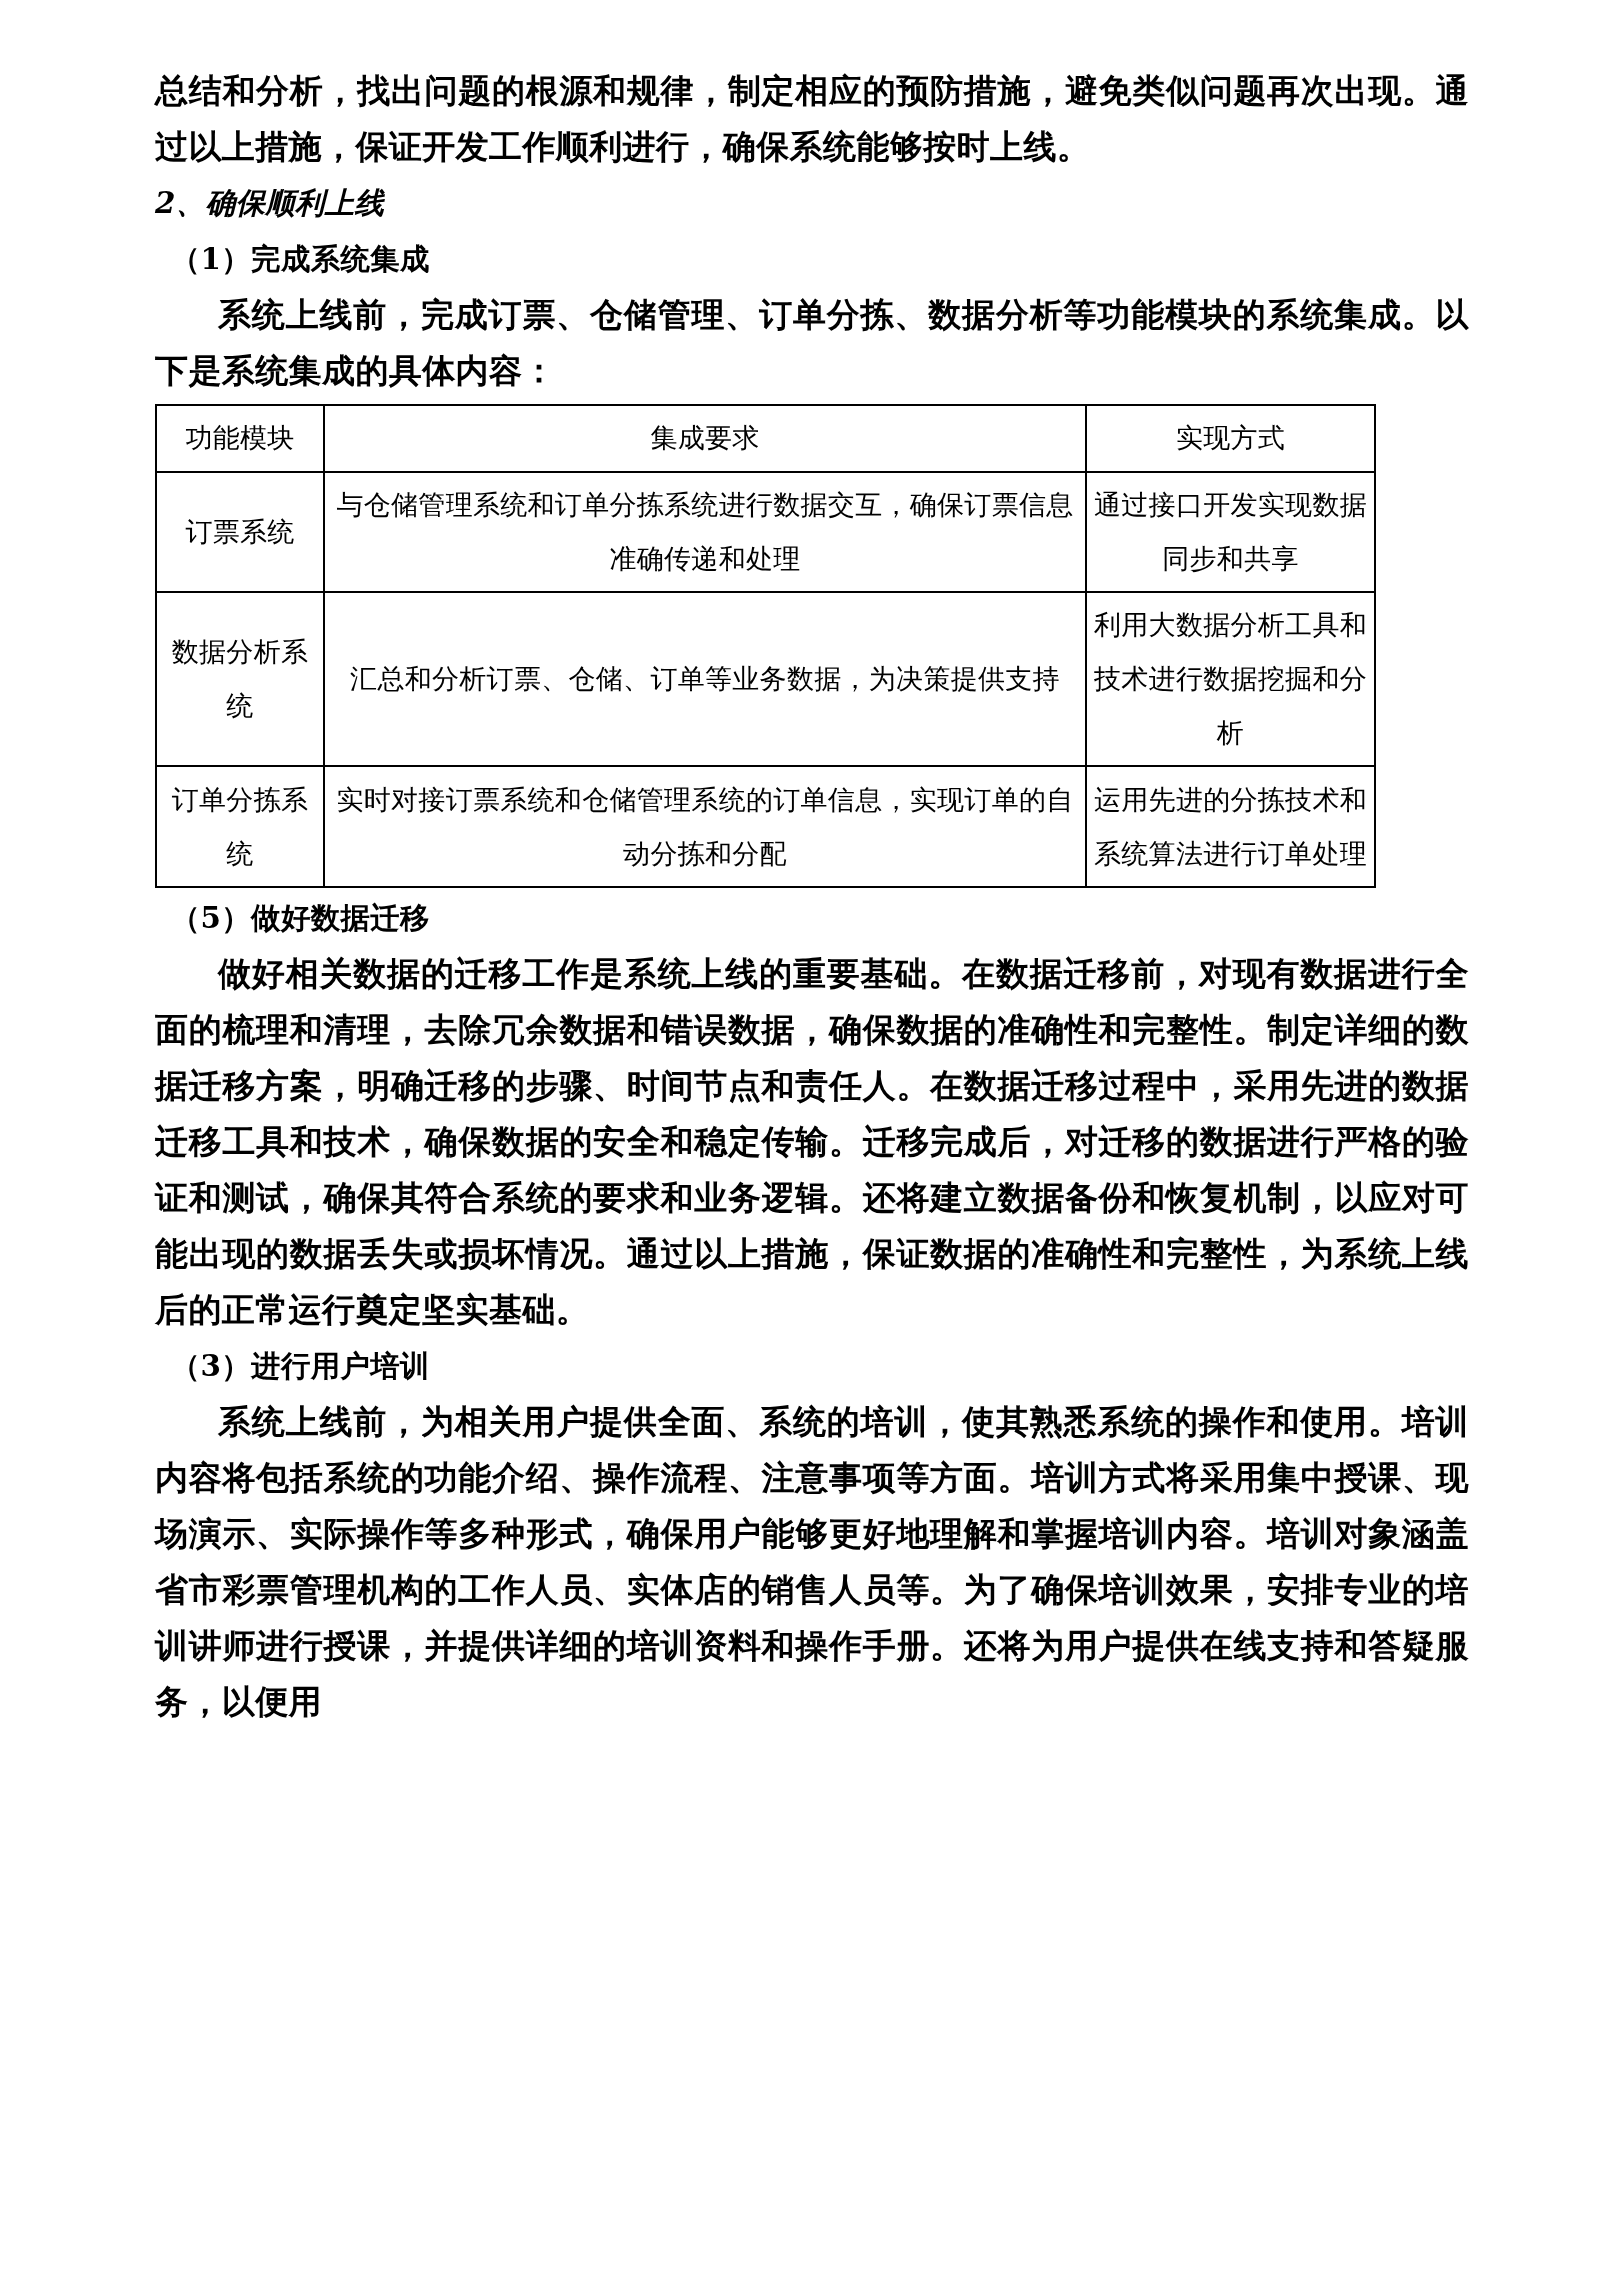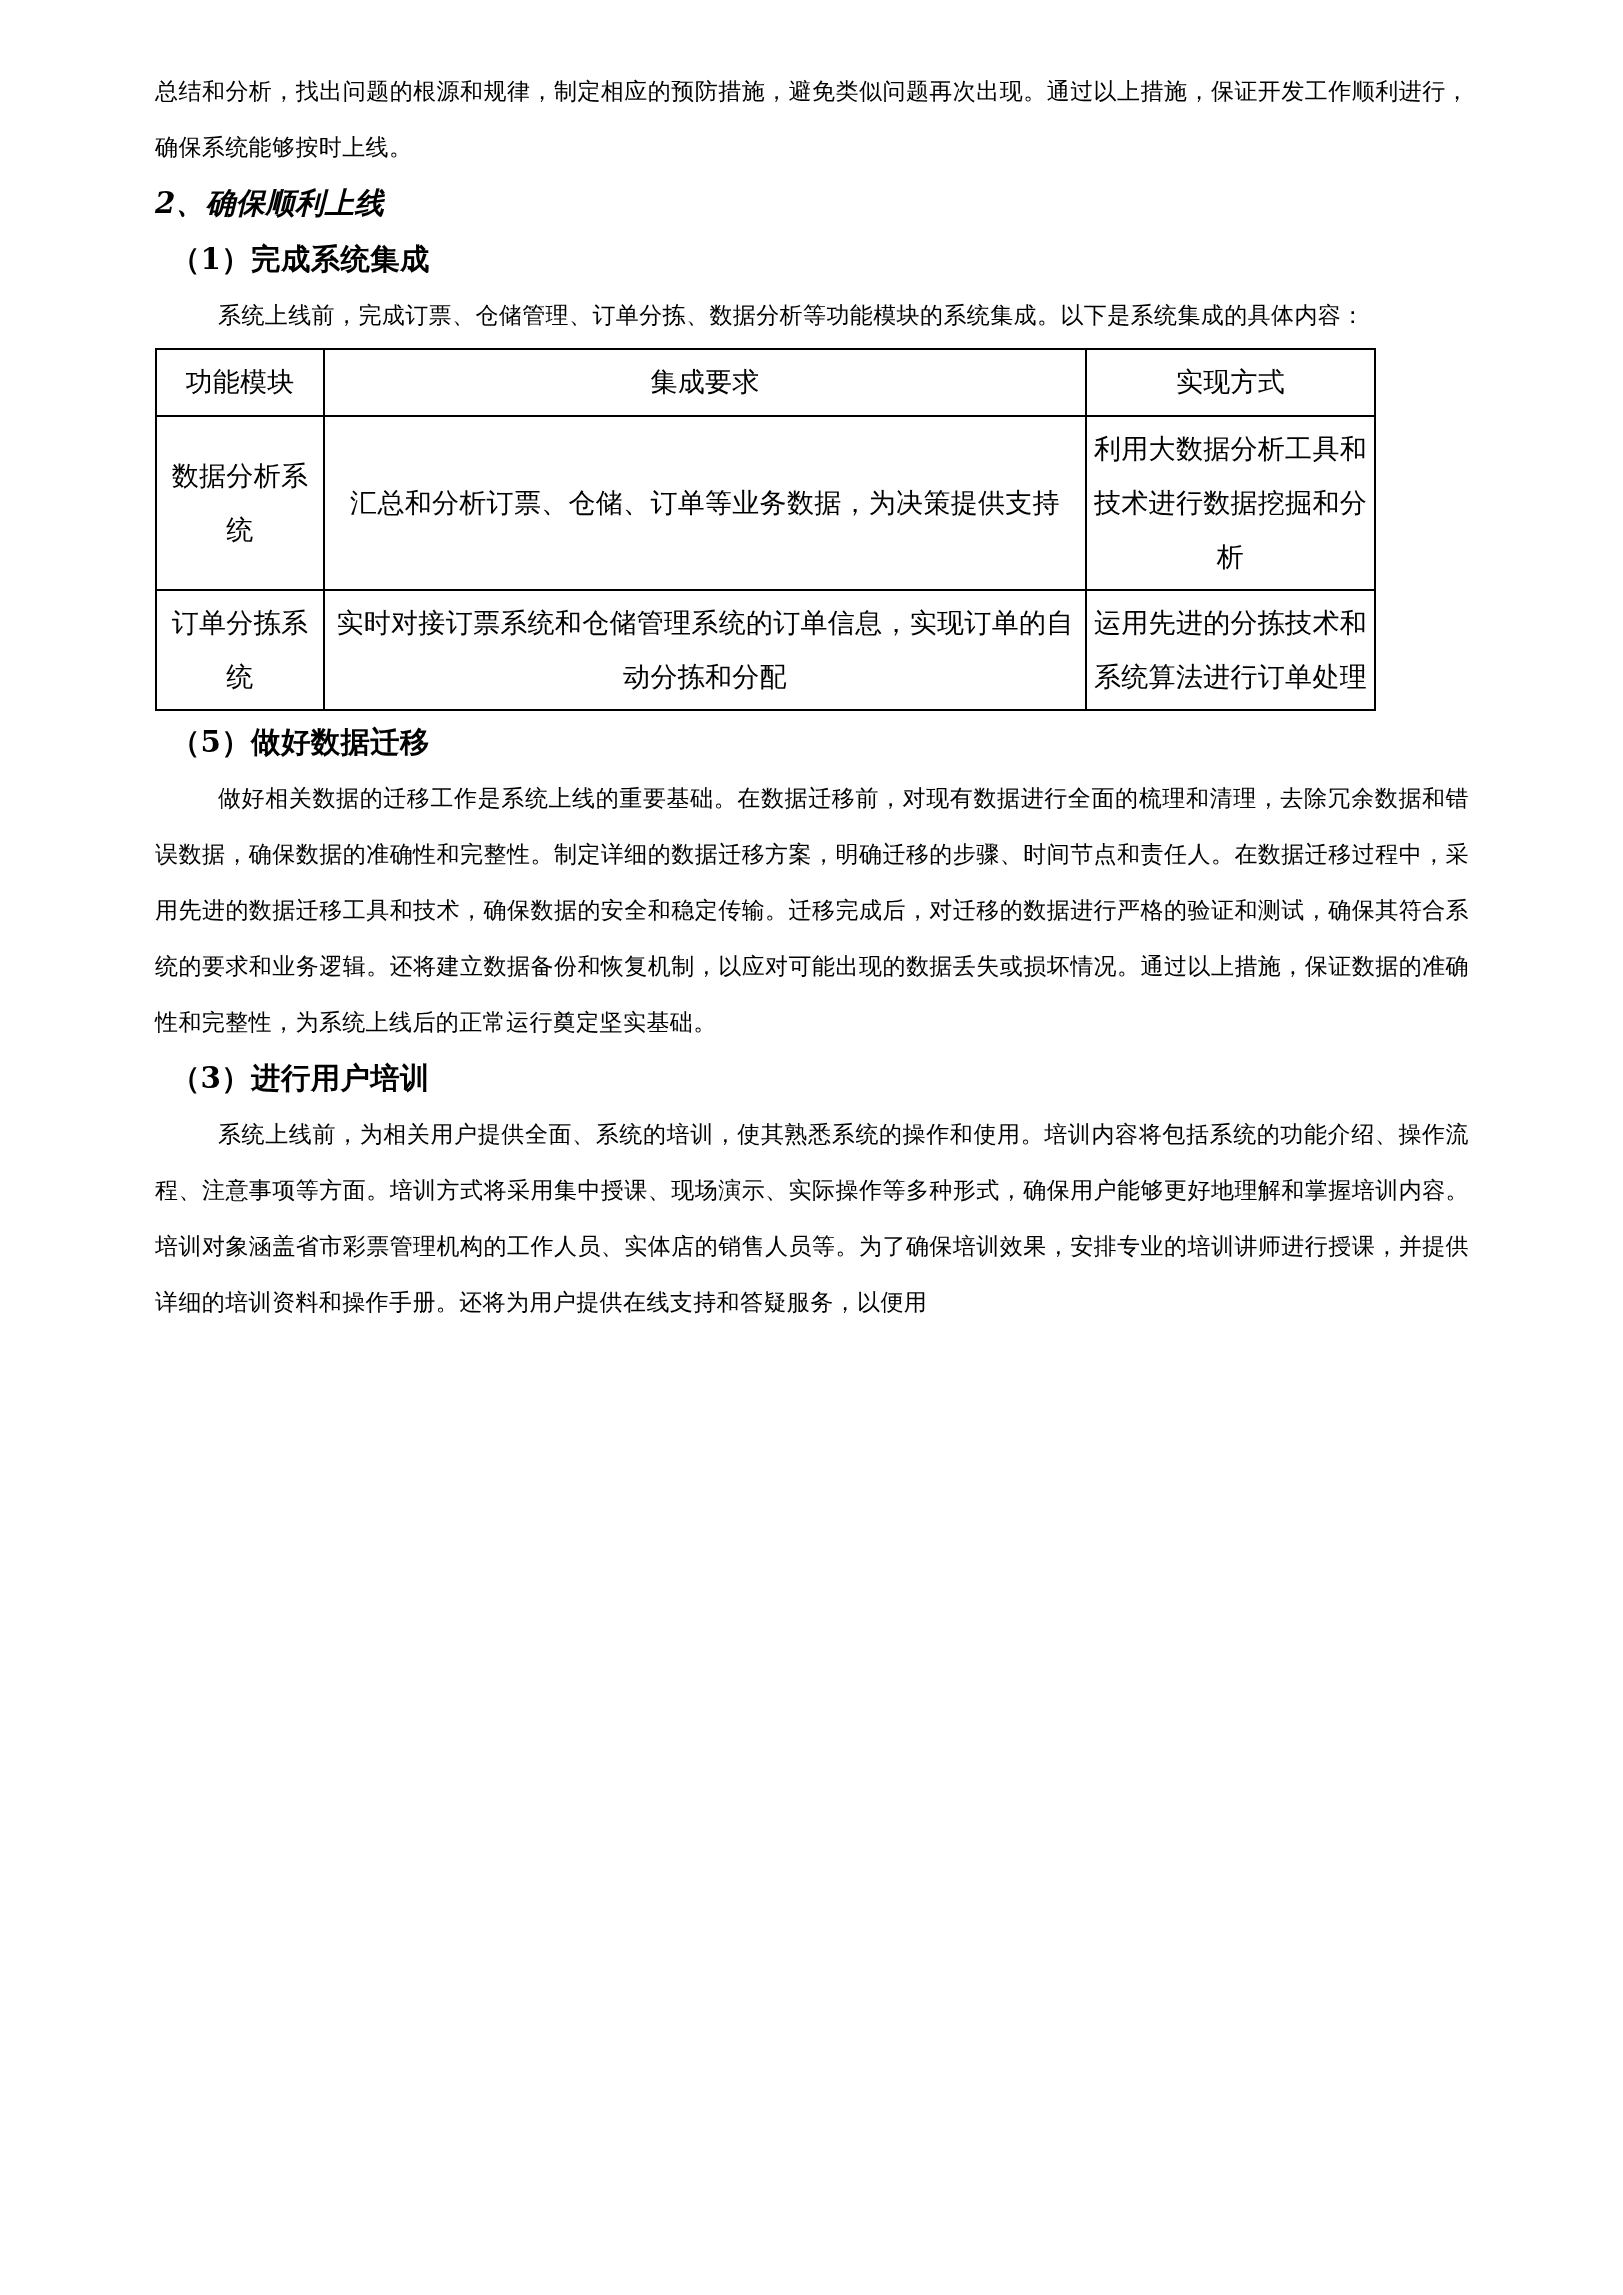--- a/index.html
+++ b/index.html
@@ -13,26 +13,27 @@
     width: 1623px;
     height: 2295px;
     background: #ffffff;
     box-sizing: border-box;
     padding: 63px 154px 0 155px;
     font-family: "DejaVu Serif", "Liberation Serif", serif;
     color: #000000;
     overflow: hidden;
   }
   .body-text {
-    font-size: 23px;
+    font-size: 33px;
     line-height: 56px;
     text-align: justify;
     text-justify: inter-ideograph;
     margin: 0;
     letter-spacing: 0.4px;
+    font-weight: bold;
   }
   .para {
     text-indent: 63px;
   }
   .para-flush {
     text-indent: 0;
   }
   .heading-num {
     font-size: 29.4px;
     line-height: 56px;
@@ -87,20 +88,25 @@
   <p class="body-text para">系统上线前，完成订票、仓储管理、订单分拣、数据分析等功能模块的系统集成。以下是系统集成的具体内容：</p>
 
   <table class="integration-table">
     <tbody>
       <tr>
         <td class="col-module">功能模块</td>
         <td class="col-req">集成要求</td>
         <td class="col-impl">实现方式</td>
       </tr>
       <tr>
+        <td class="col-module">订票系统</td>
+        <td class="col-req cell-justify">与仓储管理系统和订单分拣系统进行数据交互，确保订票信息准确传递和处理</td>
+        <td class="col-impl">通过接口开发实现数据同步和共享</td>
+      </tr>
+      <tr>
         <td class="col-module">数据分析系统</td>
         <td class="col-req cell-justify">汇总和分析订票、仓储、订单等业务数据，为决策提供支持</td>
         <td class="col-impl">利用大数据分析工具和技术进行数据挖掘和分析</td>
       </tr>
       <tr>
         <td class="col-module">订单分拣系统</td>
         <td class="col-req cell-justify">实时对接订票系统和仓储管理系统的订单信息，实现订单的自动分拣和分配</td>
         <td class="col-impl">运用先进的分拣技术和系统算法进行订单处理</td>
       </tr>
     </tbody>

